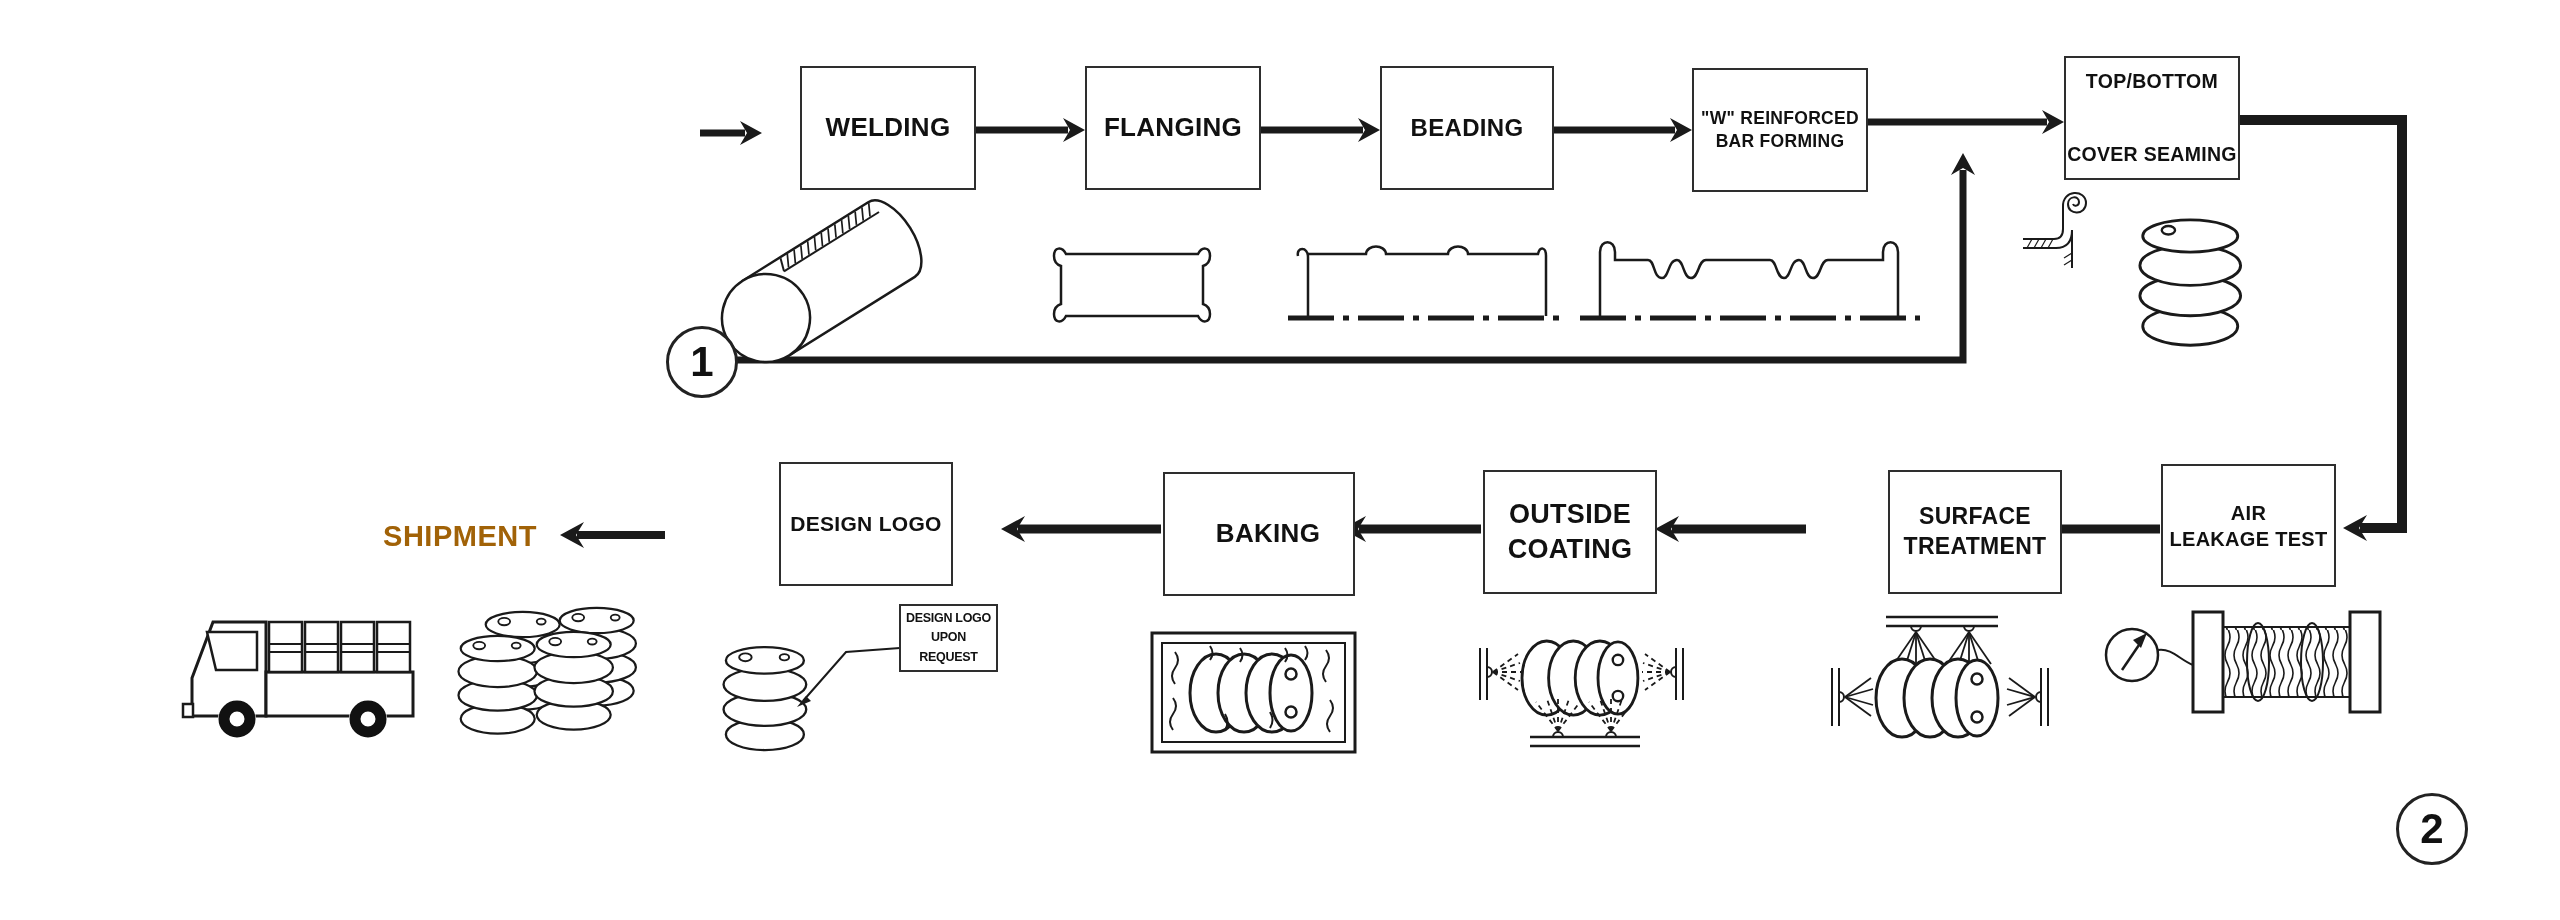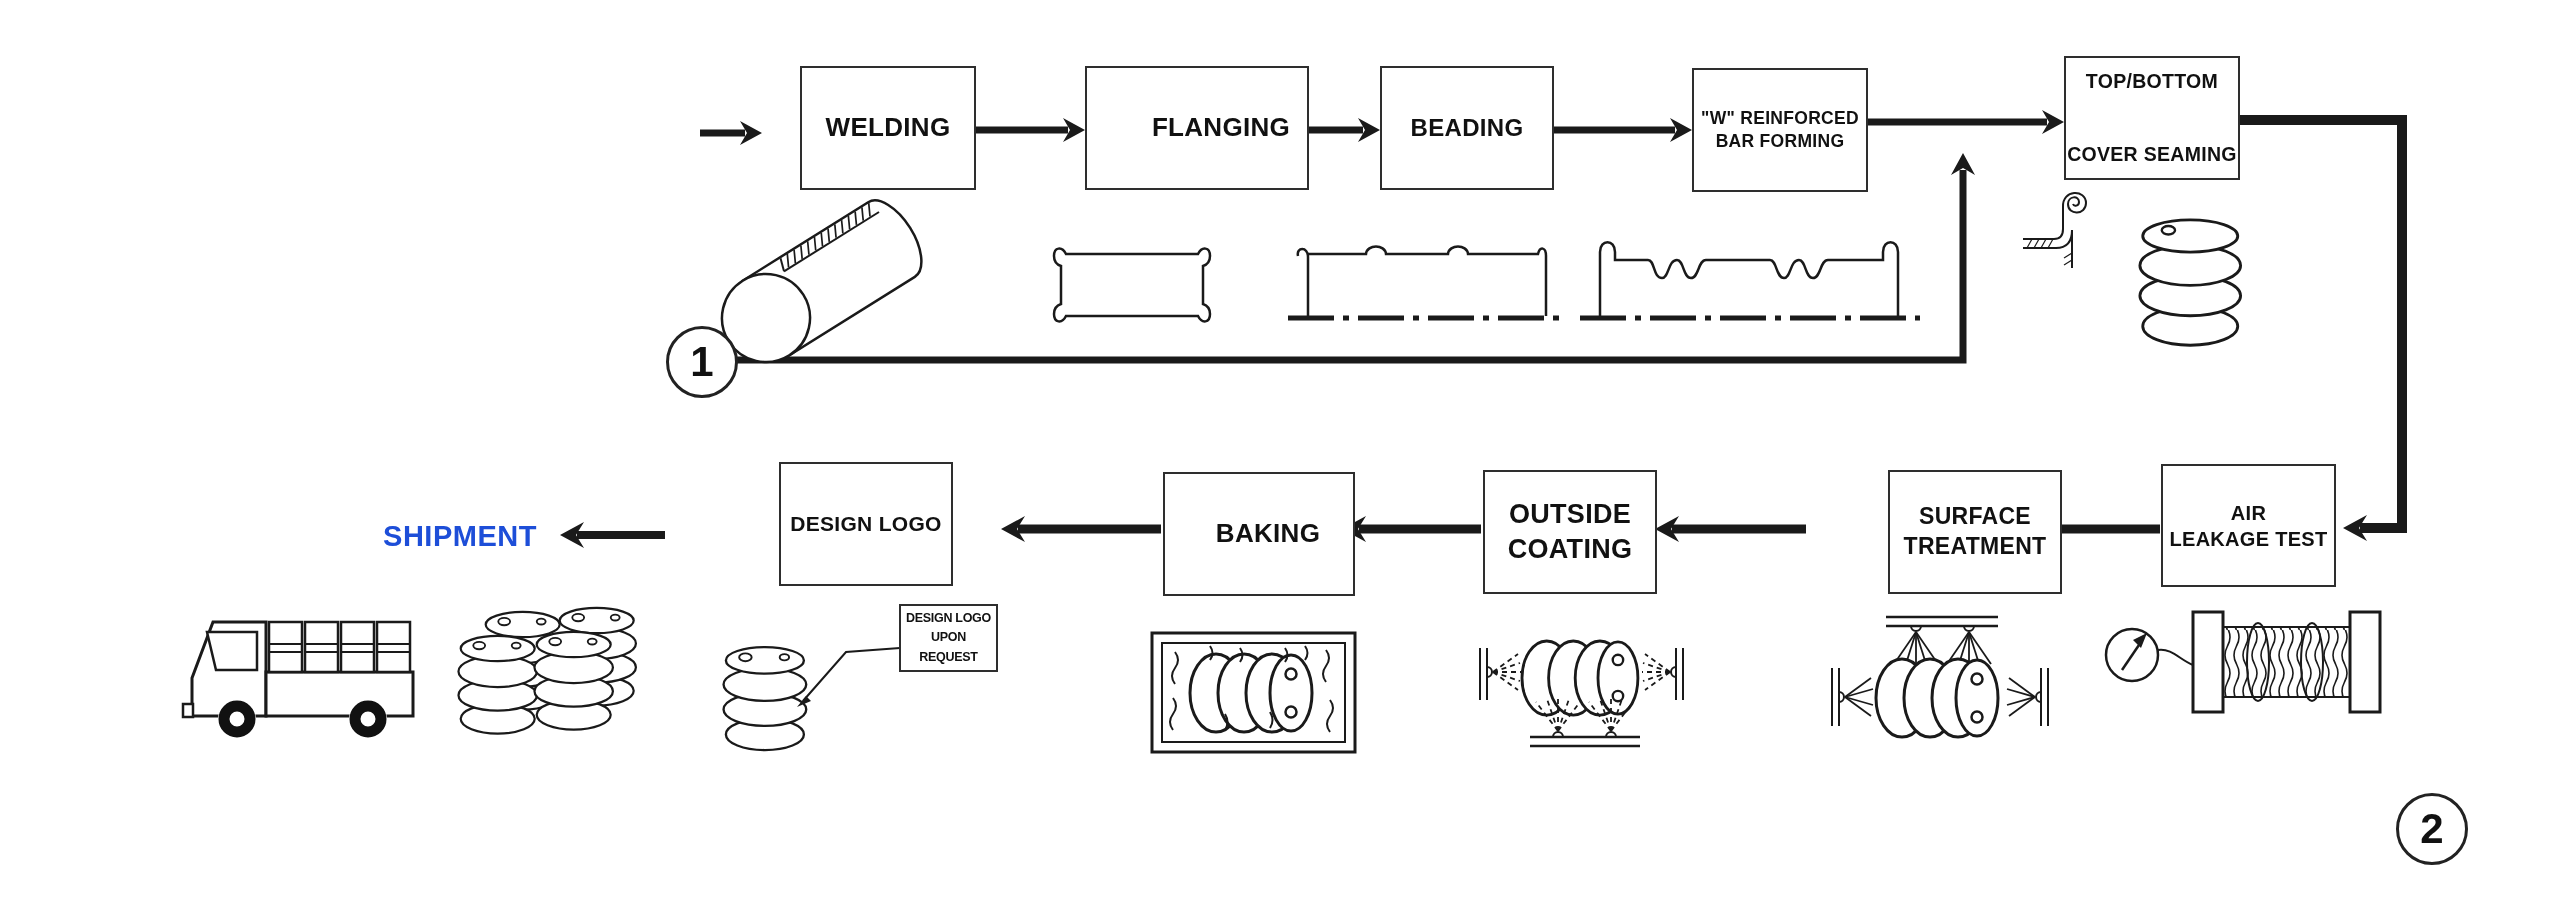--- a/index.html
+++ b/index.html
@@ -4,21 +4,21 @@
 <style>
   html,body{margin:0;padding:0;background:#ffffff;}
   .canvas{position:relative;width:2560px;height:920px;background:#ffffff;overflow:hidden;
           font-family:"Liberation Sans",sans-serif;color:#111;}
   svg.art{position:absolute;left:0;top:0;z-index:1;}
   .box{position:absolute;background:#fff;border:2px solid #2e2e2e;z-index:2;
        display:flex;flex-direction:column;align-items:center;justify-content:center;
        text-align:center;font-weight:700;color:#111;letter-spacing:.3px;line-height:1.3;}
   .box span{display:block;}
   .plain-label{position:absolute;z-index:2;display:flex;align-items:center;justify-content:center;
-       font-weight:700;color:#1d4ed8;text-align:center;letter-spacing:.5px;}
+       font-weight:700;color:#a16207;text-align:center;letter-spacing:.5px;}
   .note{position:absolute;z-index:3;background:#fff;border:2px solid #2e2e2e;
        display:flex;flex-direction:column;align-items:center;justify-content:center;
        font-weight:600;font-size:12.5px;letter-spacing:-0.3px;line-height:1.55;text-align:center;}
   .marker{position:absolute;z-index:2;width:66px;height:66px;border:3px solid #222;border-radius:50%;
        background:#fff;display:flex;align-items:center;justify-content:center;
        font-size:42px;font-weight:600;color:#111;}
 </style>
 </head>
 <body>
 
@@ -303,21 +303,21 @@
       <use href="#drum2" transform="translate(482,609) scale(0.74)"></use>
       <use href="#drum2" transform="translate(556,605) scale(0.74)"></use>
       <use href="#drum2" transform="translate(457,633) scale(0.74)"></use>
       <use href="#drum2" transform="translate(533,629) scale(0.74)"></use>
     </g>
   </svg>
 
   <div class="box" style="left:800px;top:66px;width:172px;height:120px;font-size:26px;">
     <span>WELDING</span>
   </div>
-  <div class="box" style="left:1085px;top:66px;width:172px;height:120px;font-size:26px;padding-left:48px;">
+  <div class="box" style="left:1085px;top:66px;width:172px;height:120px;font-size:26px;">
     <span>FLANGING</span>
   </div>
   <div class="box" style="left:1380px;top:66px;width:170px;height:120px;font-size:24px;">
     <span>BEADING</span>
   </div>
   <div class="box" style="left:1692px;top:68px;width:172px;height:120px;font-size:17.5px;">
     <span>"W" REINFORCED</span>
     <span>BAR FORMING</span>
   </div>
   <div class="box" style="left:2064px;top:56px;width:172px;height:120px;font-size:19.5px;gap:48px;">

